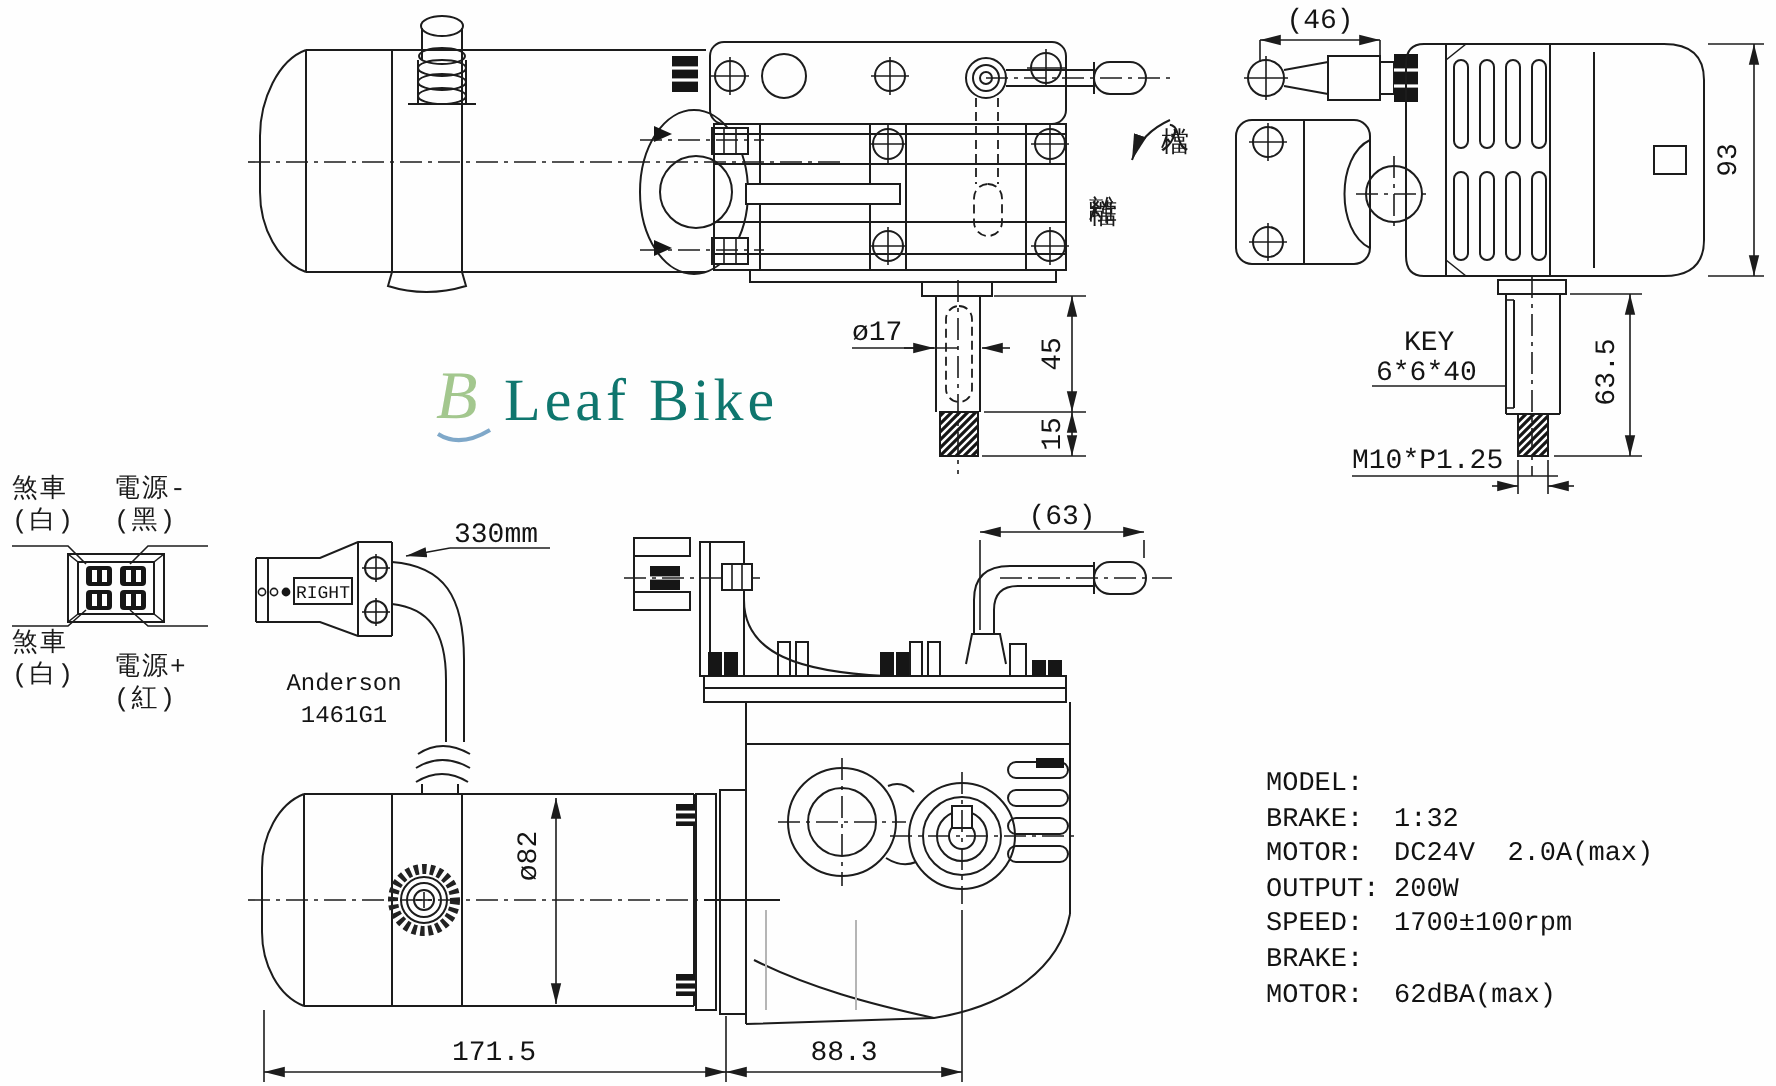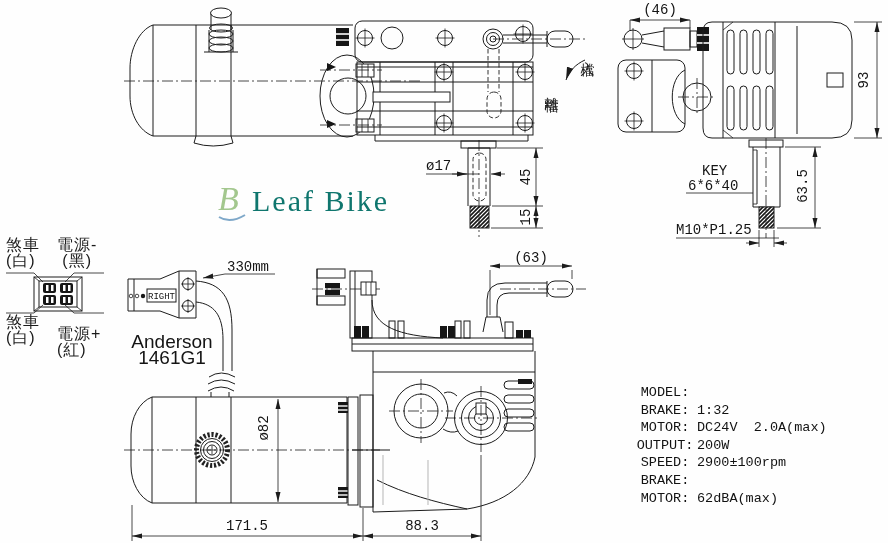--- a/index.html
+++ b/index.html
@@ -7,34 +7,34 @@
          font-family:"Liberation Sans",sans-serif;}
   svg text{user-select:none;}
   .ln{fill:none;stroke:#1c1c1c;stroke-width:1;}
   .thin{fill:none;stroke:#1c1c1c;stroke-width:.8;}
   .ctr{fill:none;stroke:#1c1c1c;stroke-width:.8;stroke-dasharray:11,3,2,3;}
   .hid{fill:none;stroke:#1c1c1c;stroke-width:.9;stroke-dasharray:4.5,2.5;}
   .blk{fill:#161616;stroke:none;}
   .wf{fill:#ffffff;stroke:#1c1c1c;stroke-width:1;}
   .gray{fill:none;stroke:#b5b5b5;stroke-width:1;}
   .dim{font-family:"Liberation Mono","DejaVu Sans Mono",monospace;font-size:14px;fill:#141414;}
-  .cjk{position:absolute;color:#1a1a1a;font-size:16px;line-height:16px;letter-spacing:1px;
-       font-family:Liberation Sans, sans-serif;}
+  .cjk{position:absolute;color:#1a1a1a;font-size:13px;line-height:16px;letter-spacing:1px;
+       font-family:Liberation Mono, monospace;}
   .cjkv{position:absolute;color:#1a1a1a;font-size:14px;letter-spacing:2px;
         writing-mode:vertical-rl;text-orientation:upright;font-family:"Liberation Sans",sans-serif;}
   #logo{position:absolute;left:216px;top:184px;display:flex;align-items:flex-start;}
   #logo .brand{font-family:"Liberation Serif","DejaVu Serif",serif;font-size:30px;color:#0f766e;
         letter-spacing:2px;margin-left:4px;line-height:34px;}
   #logo .bchar{position:relative;width:32px;height:40px;}
   #logo .bchar span{position:absolute;left:2px;top:-4px;font-family:"Liberation Serif",serif;
         font-style:italic;font-size:34px;color:#a3c78e;}
   #anderson{position:absolute;left:126px;top:334px;width:92px;text-align:center;
-        font-family:Liberation Sans, sans-serif;font-size:19px;line-height:16px;color:#141414;}
+        font-family:Liberation Mono, monospace;font-size:12px;line-height:16px;color:#141414;}
   #specs{position:absolute;left:633px;top:384px;
-        font-family:"Liberation Mono","DejaVu Sans Mono",monospace;font-size:13.5px;line-height:17.6px;color:#121212;text-align:center;}
+        font-family:"Liberation Mono","DejaVu Sans Mono",monospace;font-size:13.5px;line-height:17.6px;color:#121212;}
   #specs .row{display:flex;}
   #specs .lab{width:64px;white-space:pre;}
   #specs .val{white-space:pre;}
 </style>
 </head>
 <body>
 
 <div id="stage">
 
 <svg width="888" height="543" viewBox="0 0 888 543">
@@ -404,21 +404,21 @@
   <span class="brand">Leaf Bike</span>
 </div>
 
 <div class="cjkv" style="left:579px;top:50px;">入檔</div>
 <div class="cjkv" style="left:543px;top:86px;">離檔</div>
 
 <div class="cjk" style="left:6px;top:237px;">
   <div>煞車</div>
   <div>(白)</div>
 </div>
-<div class="cjk" style="left:57px;top:237px;text-align:center;">
+<div class="cjk" style="left:57px;top:237px;">
   <div>電源-</div>
   <div>(黑)</div>
 </div>
 <div class="cjk" style="left:6px;top:314px;">
   <div>煞車</div>
   <div>(白)</div>
 </div>
 <div class="cjk" style="left:57px;top:314px;margin-top:12px;">
   <div>電源+</div>
   <div>(紅)</div>
@@ -441,21 +441,21 @@
   <div class="row">
         <span class="lab">MOTOR:</span>
         <span class="val">DC24V  2.0A(max)</span>
       </div>
   <div class="row">
         <span class="lab">OUTPUT:</span>
         <span class="val">200W</span>
       </div>
   <div class="row">
         <span class="lab">SPEED:</span>
-        <span class="val">2900±100rpm</span>
+        <span class="val">1700±100rpm</span>
       </div>
   <div class="row">
         <span class="lab">BRAKE:</span>
       </div>
   <div class="row">
         <span class="lab">MOTOR:</span>
         <span class="val">62dBA(max)</span>
       </div>
 </div>
 

